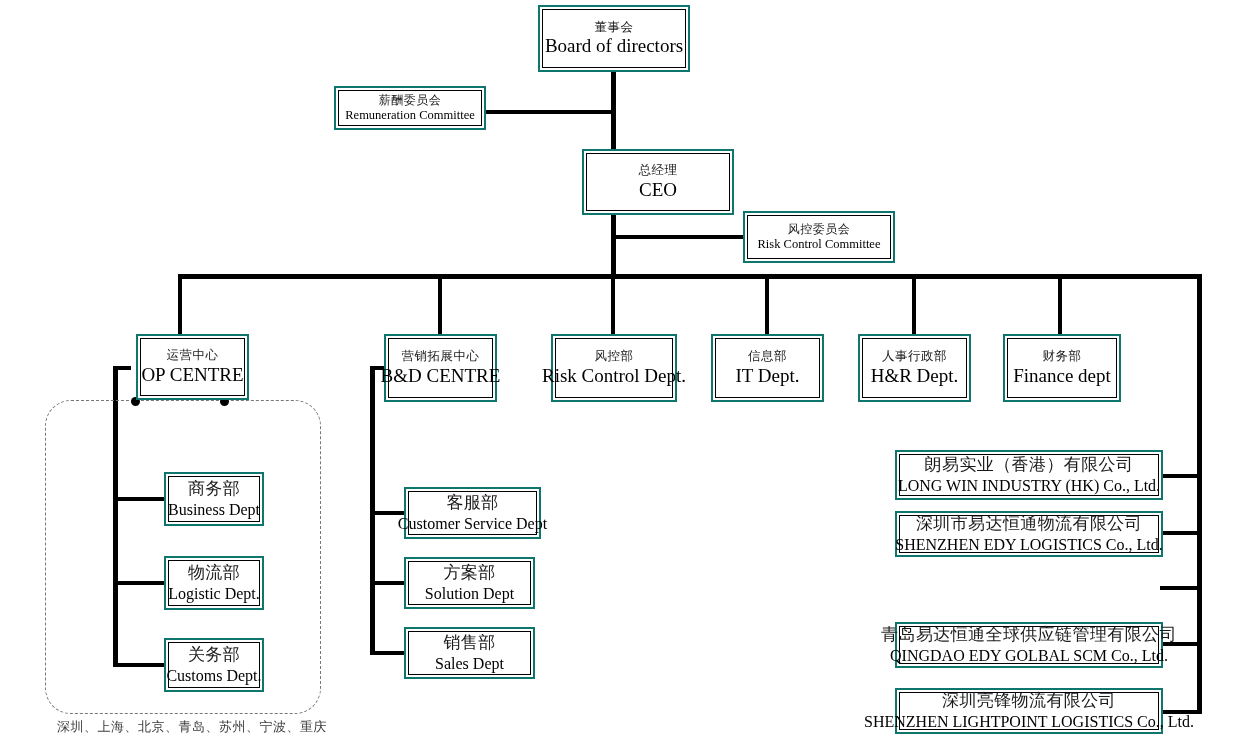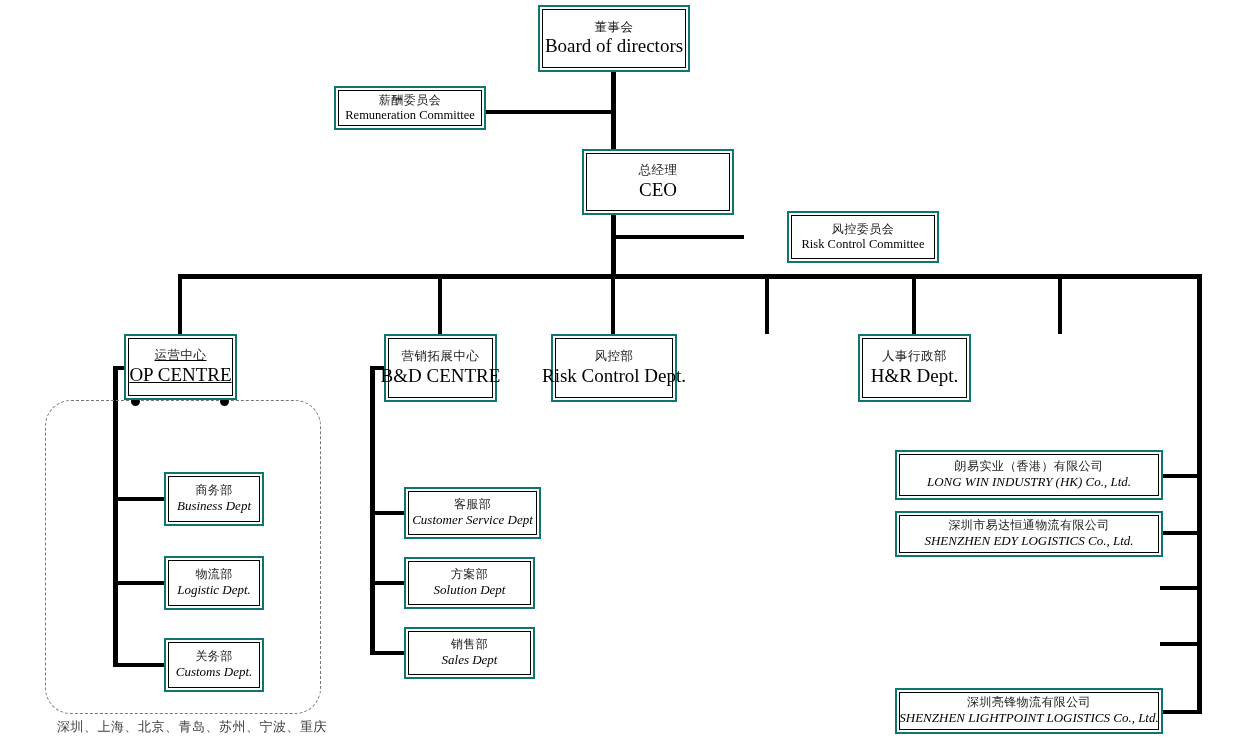--- a/index.html
+++ b/index.html
@@ -49,22 +49,22 @@
     letter-spacing:.5px;
   }
   .en{
     font-family:"Liberation Serif","DejaVu Serif",serif;
     font-size:19px;
     color:#000000;
     white-space:nowrap;
   }
   .node.small .cn{font-size:12px;}
   .node.small .en{font-size:12.5px;}
-  .node.sub .cn{font-size:12px;letter-spacing:.4px;}
-  .node.sub .en{font-size:13px;font-style:italic;}
+  .node.sub .cn{font-size:17px;letter-spacing:.4px;}
+  .node.sub .en{font-size:16px;}
   .caption{
     position:absolute;
     font-family:"DejaVu Sans","Liberation Sans",sans-serif;
     font-size:13px;
     color:#3d3d3d;
     white-space:nowrap;
     letter-spacing:.5px;
     z-index:6;
   }
 </style>
@@ -127,51 +127,63 @@
     </div>
   </div>
 
   <div class="node" style="left:538px;top:149px;width:152px;height:66px;margin-left:44px;">
     <div class="inner">
       <span class="cn">总经理</span>
       <span class="en">CEO</span>
     </div>
   </div>
 
-  <div class="node small" style="left:743px;top:211px;width:152px;height:52px;margin-left:44px;">
+  <div class="node small" style="left:743px;top:211px;width:152px;height:52px;">
     <div class="inner">
       <span class="cn">风控委员会</span>
       <span class="en">Risk Control Committee</span>
     </div>
   </div>
 
-  <div class="node" style="left:124px;top:334px;width:113px;height:66px;text-decoration:underline;">
+  <div class="node" style="left:136px;top:334px;width:113px;height:66px;">
     <div class="inner">
       <span class="cn">运营中心</span>
       <span class="en">OP CENTRE</span>
     </div>
   </div>
   <div class="node" style="left:384px;top:334px;width:113px;height:68px;">
     <div class="inner">
       <span class="cn">营销拓展中心</span>
       <span class="en">B&amp;D CENTRE</span>
     </div>
   </div>
   <div class="node" style="left:551px;top:334px;width:126px;height:68px;">
     <div class="inner">
       <span class="cn">风控部</span>
       <span class="en">Risk Control Dept.</span>
     </div>
   </div>
+  <div class="node" style="left:711px;top:334px;width:113px;height:68px;">
+    <div class="inner">
+      <span class="cn">信息部</span>
+      <span class="en">IT Dept.</span>
+    </div>
+  </div>
   <div class="node" style="left:858px;top:334px;width:113px;height:68px;">
     <div class="inner">
       <span class="cn">人事行政部</span>
       <span class="en">H&amp;R Dept.</span>
     </div>
   </div>
+  <div class="node" style="left:1003px;top:334px;width:118px;height:68px;">
+    <div class="inner">
+      <span class="cn">财务部</span>
+      <span class="en">Finance dept</span>
+    </div>
+  </div>
 
   <div class="node sub" style="left:164px;top:472px;width:100px;height:54px;">
     <div class="inner">
       <span class="cn">商务部</span>
       <span class="en">Business Dept</span>
     </div>
   </div>
   <div class="node sub" style="left:164px;top:638px;width:100px;height:54px;">
     <div class="inner">
       <span class="cn">关务部</span>
@@ -209,20 +221,26 @@
       <span class="cn">朗易实业（香港）有限公司</span>
       <span class="en">LONG WIN INDUSTRY (HK)  Co., Ltd.</span>
     </div>
   </div>
   <div class="node sub" style="left:895px;top:511px;width:268px;height:46px;">
     <div class="inner">
       <span class="cn">深圳市易达恒通物流有限公司</span>
       <span class="en">SHENZHEN EDY LOGISTICS Co., Ltd.</span>
     </div>
   </div>
+  <div class="node sub" style="left:895px;top:622px;width:268px;height:46px;">
+    <div class="inner">
+      <span class="cn">青岛易达恒通全球供应链管理有限公司</span>
+      <span class="en">QINGDAO EDY GOLBAL SCM Co., Ltd.</span>
+    </div>
+  </div>
   <div class="node sub" style="left:895px;top:688px;width:268px;height:46px;">
     <div class="inner">
       <span class="cn">深圳亮锋物流有限公司</span>
       <span class="en">SHENZHEN LIGHTPOINT LOGISTICS Co., Ltd.</span>
     </div>
   </div>
 
   <div class="caption" style="left:57px;top:718px;">深圳、上海、北京、青岛、苏州、宁波、重庆</div>
 
 </div>

